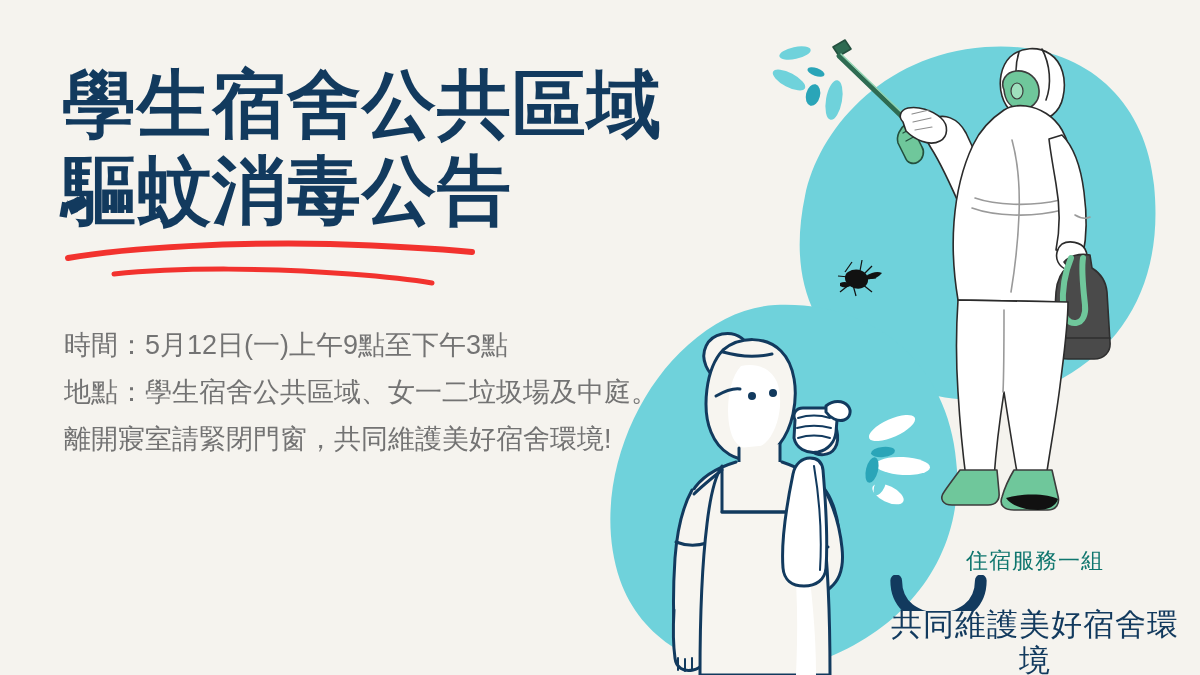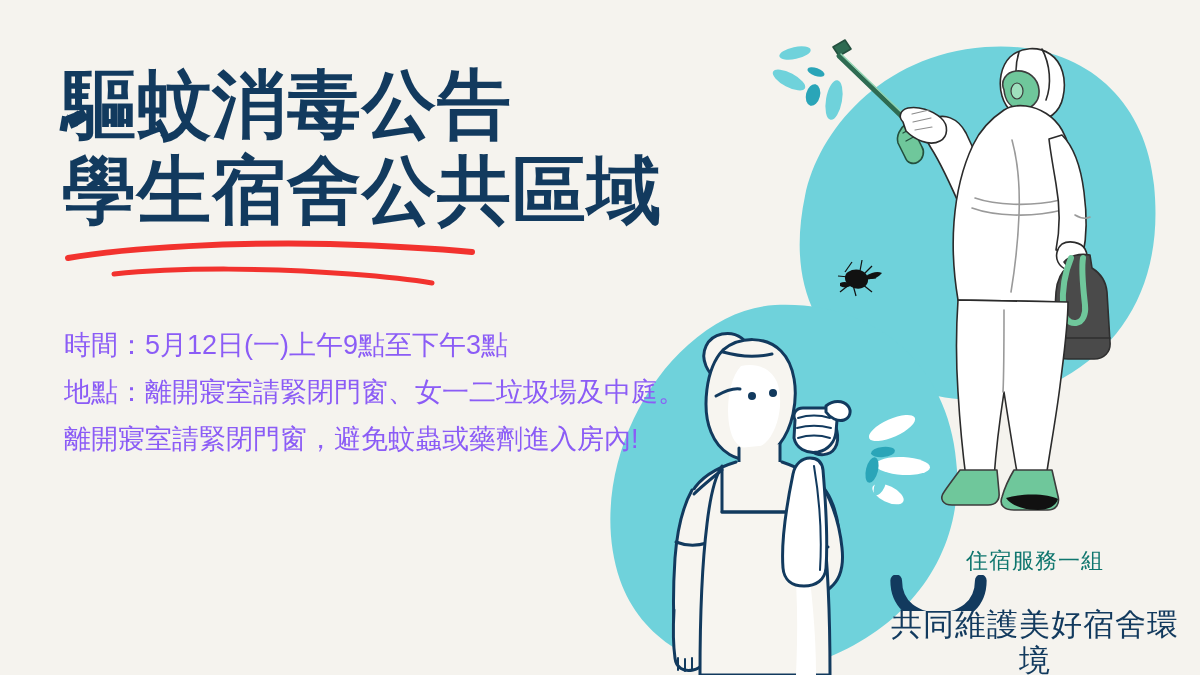--- a/index.html
+++ b/index.html
@@ -50,21 +50,21 @@
   }
   .body-block {
     position: absolute;
     left: 64px;
     top: 322px;
     width: 640px;
   }
   .body-line {
     font-size: 27px;
     line-height: 47px;
-    color: #8b5cf6;
+    color: #737373;
     white-space: nowrap;
     font-weight: 400;
   }
   
   .footer {
     position: absolute;
     left: 880px;
     top: 548px;
     width: 310px;
     text-align: center;
@@ -98,33 +98,33 @@
     <path fill="#6FD2DB" d="M985,47 C1078,40 1145,95 1154,185 C1163,272 1131,340 1063,378
              C1000,413 918,404 860,364 C800,323 792,258 805,196
              C818,132 880,55 985,47 Z"></path>
 
     <path fill="#6FD2DB" d="M775,305 C880,300 952,370 957,470 C961,558 906,628 822,660
              C742,690 648,660 620,580 C592,498 628,398 688,345
              C716,320 744,307 775,305 Z"></path>
   </svg>
 
   <div class="title-block">
+    <div class="title-line">學生宿舍公共區域</div>
     <div class="title-line">驅蚊消毒公告</div>
-    <div class="title-line">學生宿舍公共區域</div>
   </div>
 
   <svg class="underlines" viewBox="0 0 420 60">
     <path fill="none" stroke="#F2322E" stroke-width="6" stroke-linecap="round" d="M8,22 C70,11 180,6 270,8 C330,10 380,13 412,16"></path>
     <path fill="none" stroke="#F2322E" stroke-width="5" stroke-linecap="round" d="M54,38 C120,31 215,32 290,38 C330,41 355,44 372,47"></path>
   </svg>
 
   <div class="body-block">
     <div class="body-line">時間：5月12日(一)上午9點至下午3點</div>
-    <div class="body-line">地點：離開寢室請緊閉門窗、女一二垃圾場及中庭。</div>
-    <div class="body-line">離開寢室請緊閉門窗，避免蚊蟲或藥劑進入房內!</div>
+    <div class="body-line">地點：學生宿舍公共區域、女一二垃圾場及中庭。</div>
+    <div class="body-line">離開寢室請緊閉門窗，共同維護美好宿舍環境!</div>
   </div>
 
   <svg class="layer" viewBox="0 0 1200 675">
     <g stroke="#2b2b2b" stroke-width="1.6" stroke-linecap="round" stroke-linejoin="round">
 
       <g stroke="none">
         <ellipse cx="795" cy="53" rx="16" ry="6" fill="#6FD2DB" transform="rotate(-12 795 53)"></ellipse>
         <ellipse cx="789" cy="80" rx="18" ry="7" fill="#6FD2DB" transform="rotate(28 789 80)"></ellipse>
         <ellipse cx="816" cy="72" rx="9" ry="4" fill="#2AA5B8" transform="rotate(20 816 72)"></ellipse>
         <ellipse cx="813" cy="95" rx="7" ry="11" fill="#2AA5B8" transform="rotate(14 813 95)"></ellipse>

